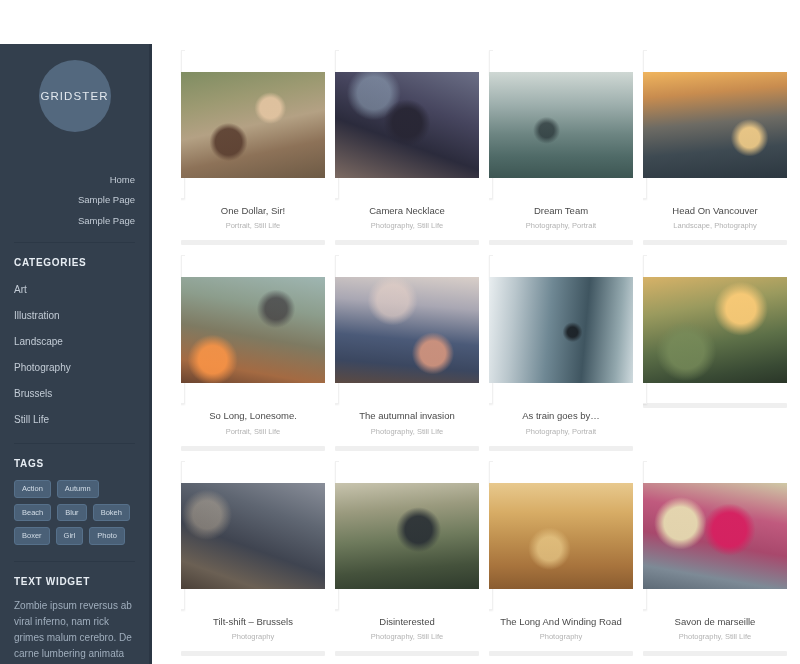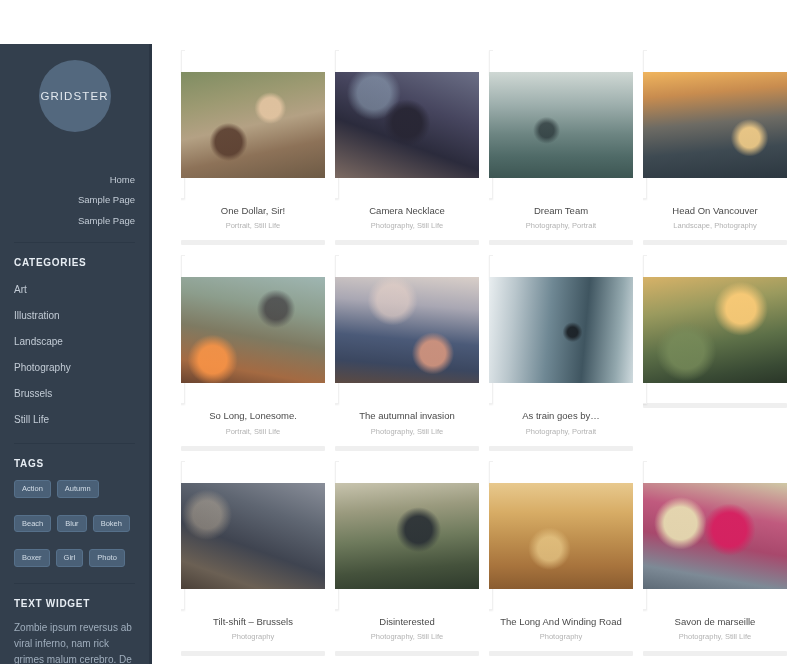--- a/index.html
+++ b/index.html
@@ -95,21 +95,21 @@
   .cat-list a {
     color: #c3ccd6;
     font-size: 10px;
     text-decoration: none;
   }
 
   
   .tag-cloud {
     display: flex;
     flex-wrap: wrap;
-    gap: 17px 6px;
+    gap: 6px 6px;
     margin-top: 2px;
     text-align: center;
   }
   .tag {
     background: #4a6077;
     border: 1px solid #56708a;
     border-radius: 3px;
     color: #d3dde7;
     font-size: 7.5px;
     padding: 4px 7px 4px 7px;

